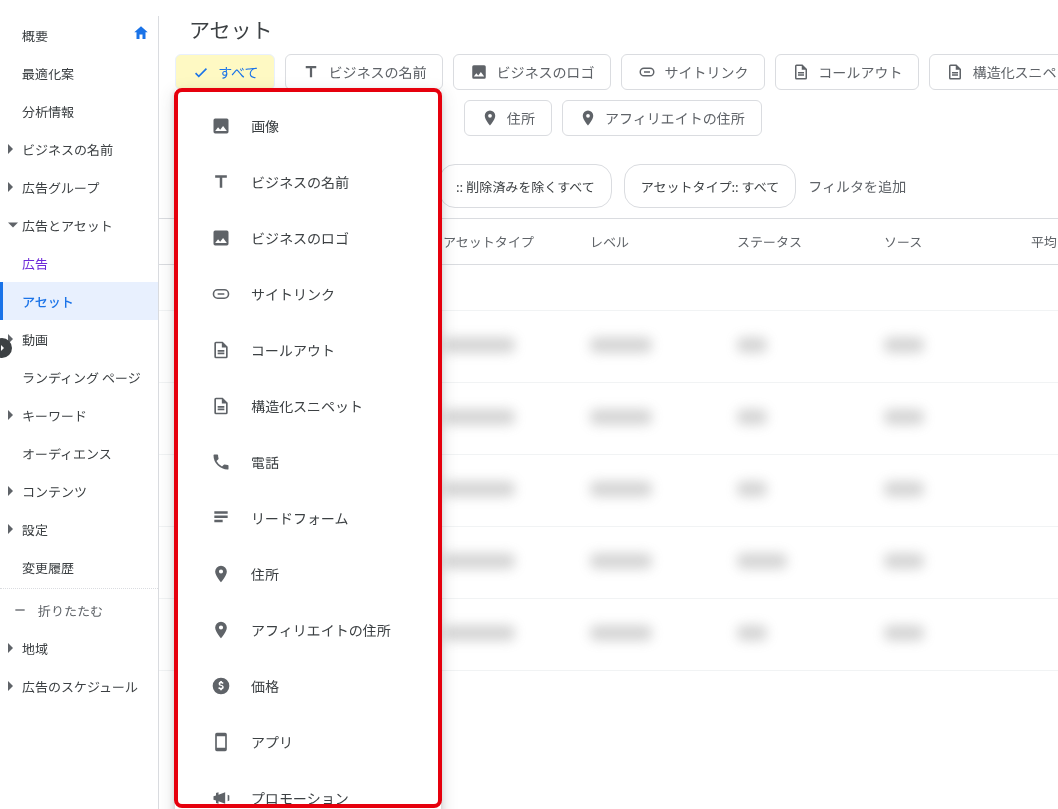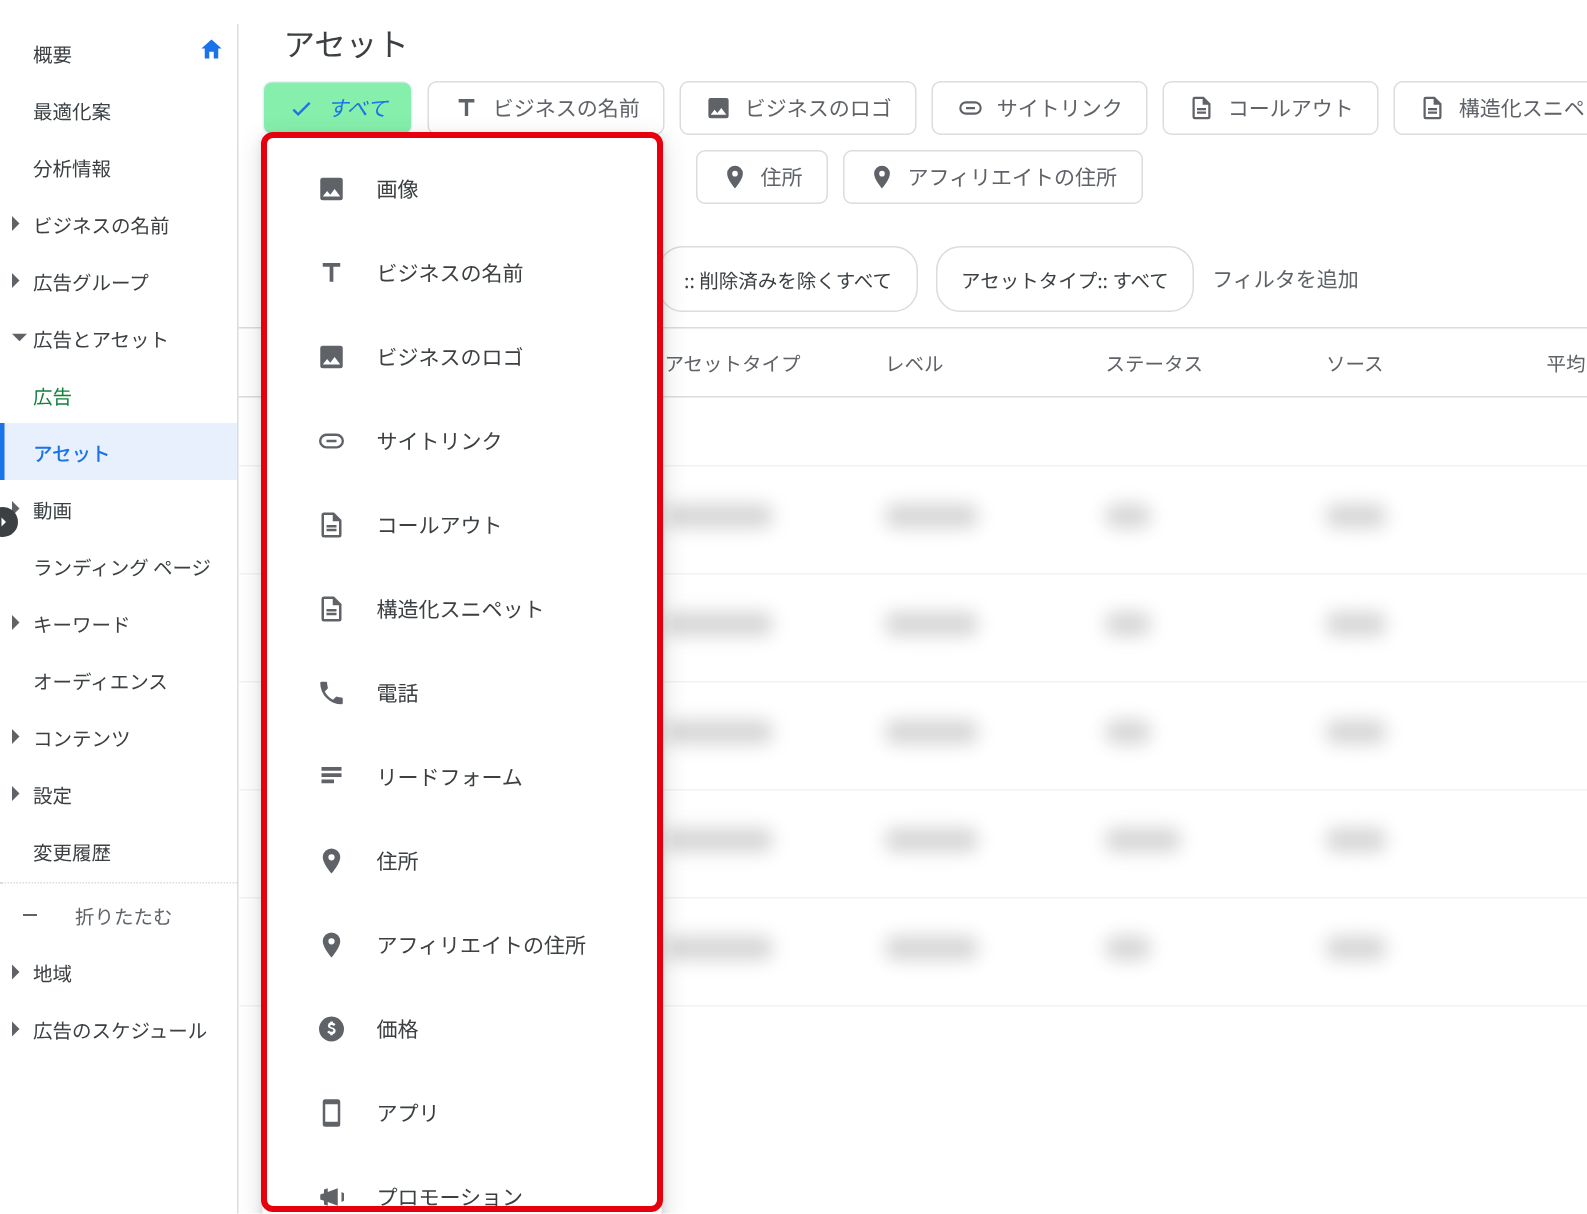--- a/index.html
+++ b/index.html
@@ -71,21 +71,21 @@
     border-right: 5px solid transparent;
     border-top: 5px solid #5f6368;
     border-bottom: none;
   }
   .side-child {
     display: flex;
     align-items: center;
     height: 38px;
     padding-left: 22px;
     font-size: 13px;
-    color: #15803d;
+    color: #6d28d9;
     cursor: pointer;
   }
   .side-item.active,
   .side-child.active {
     background: #e8f0fe;
     color: #1a73e8;
     border-left: 3px solid #1a73e8;
     padding-left: 19px;
     font-weight: 500;
   }
@@ -100,21 +100,21 @@
     margin: 2px 0;
   }
   .side-collapse-row {
     display: flex;
     align-items: center;
     height: 38px;
     padding-left: 12px;
     font-size: 13px;
     color: #5f6368;
     cursor: pointer;
-    gap: 22px;
+    gap: 10px;
   }
   .side-collapse-row svg { width: 16px; height: 16px; fill: #5f6368; }
 
   .mobile-app-promo {
     display: flex;
     align-items: center;
     gap: 8px;
     padding: 6px 10px 6px 10px;
     font-size: 12px;
     color: #1a73e8;
@@ -172,24 +172,23 @@
     padding: 0 16px;
     border: 1px solid #dadce0;
     border-radius: 6px;
     font-size: 14px;
     color: #5f6368;
     background: #fff;
     cursor: pointer;
     white-space: nowrap;
   }
   .chip.active {
-    background: #86efac;
+    background: #fef9c3;
     color: #1a73e8;
     border-color: #e8f0fe;
-    font-style: italic;
   }
   .chip svg { width: 18px; height: 18px; fill: currentColor; }
   .chip.active svg { fill: #1a73e8; }
 
   
   .filter-row {
     display: flex;
     align-items: center;
     gap: 12px;
     padding: 24px 0 10px 30px;

